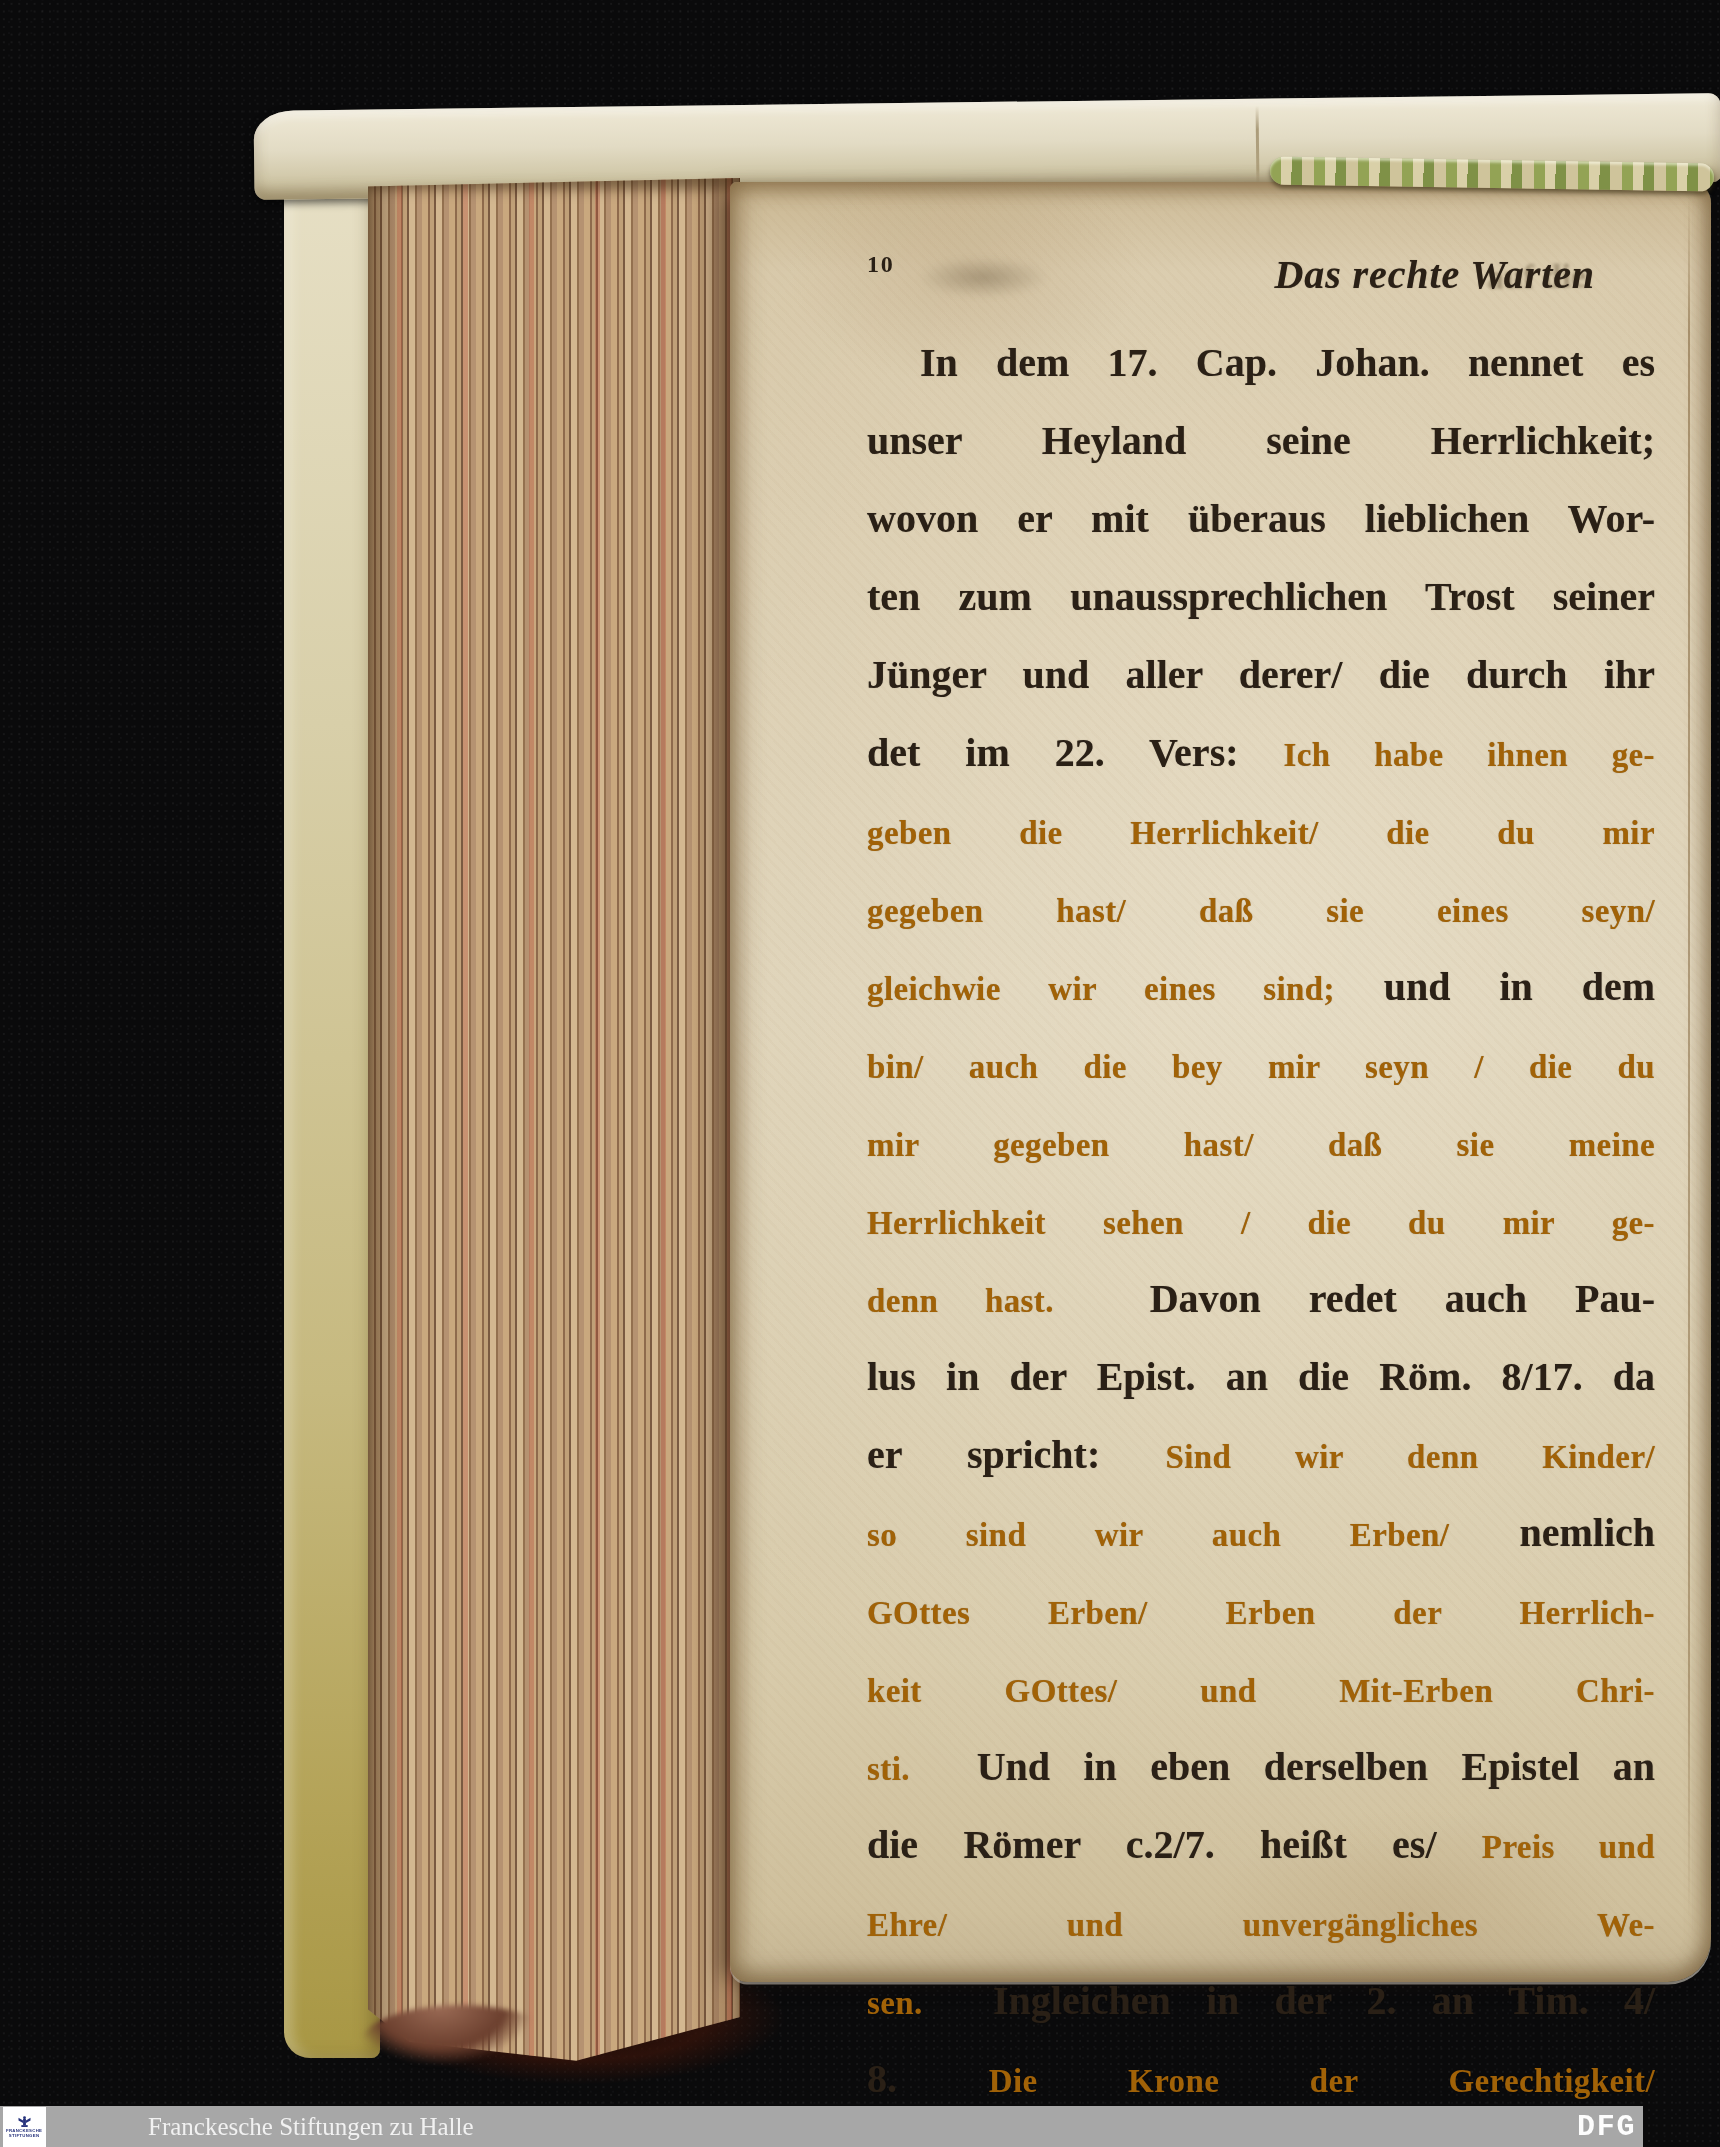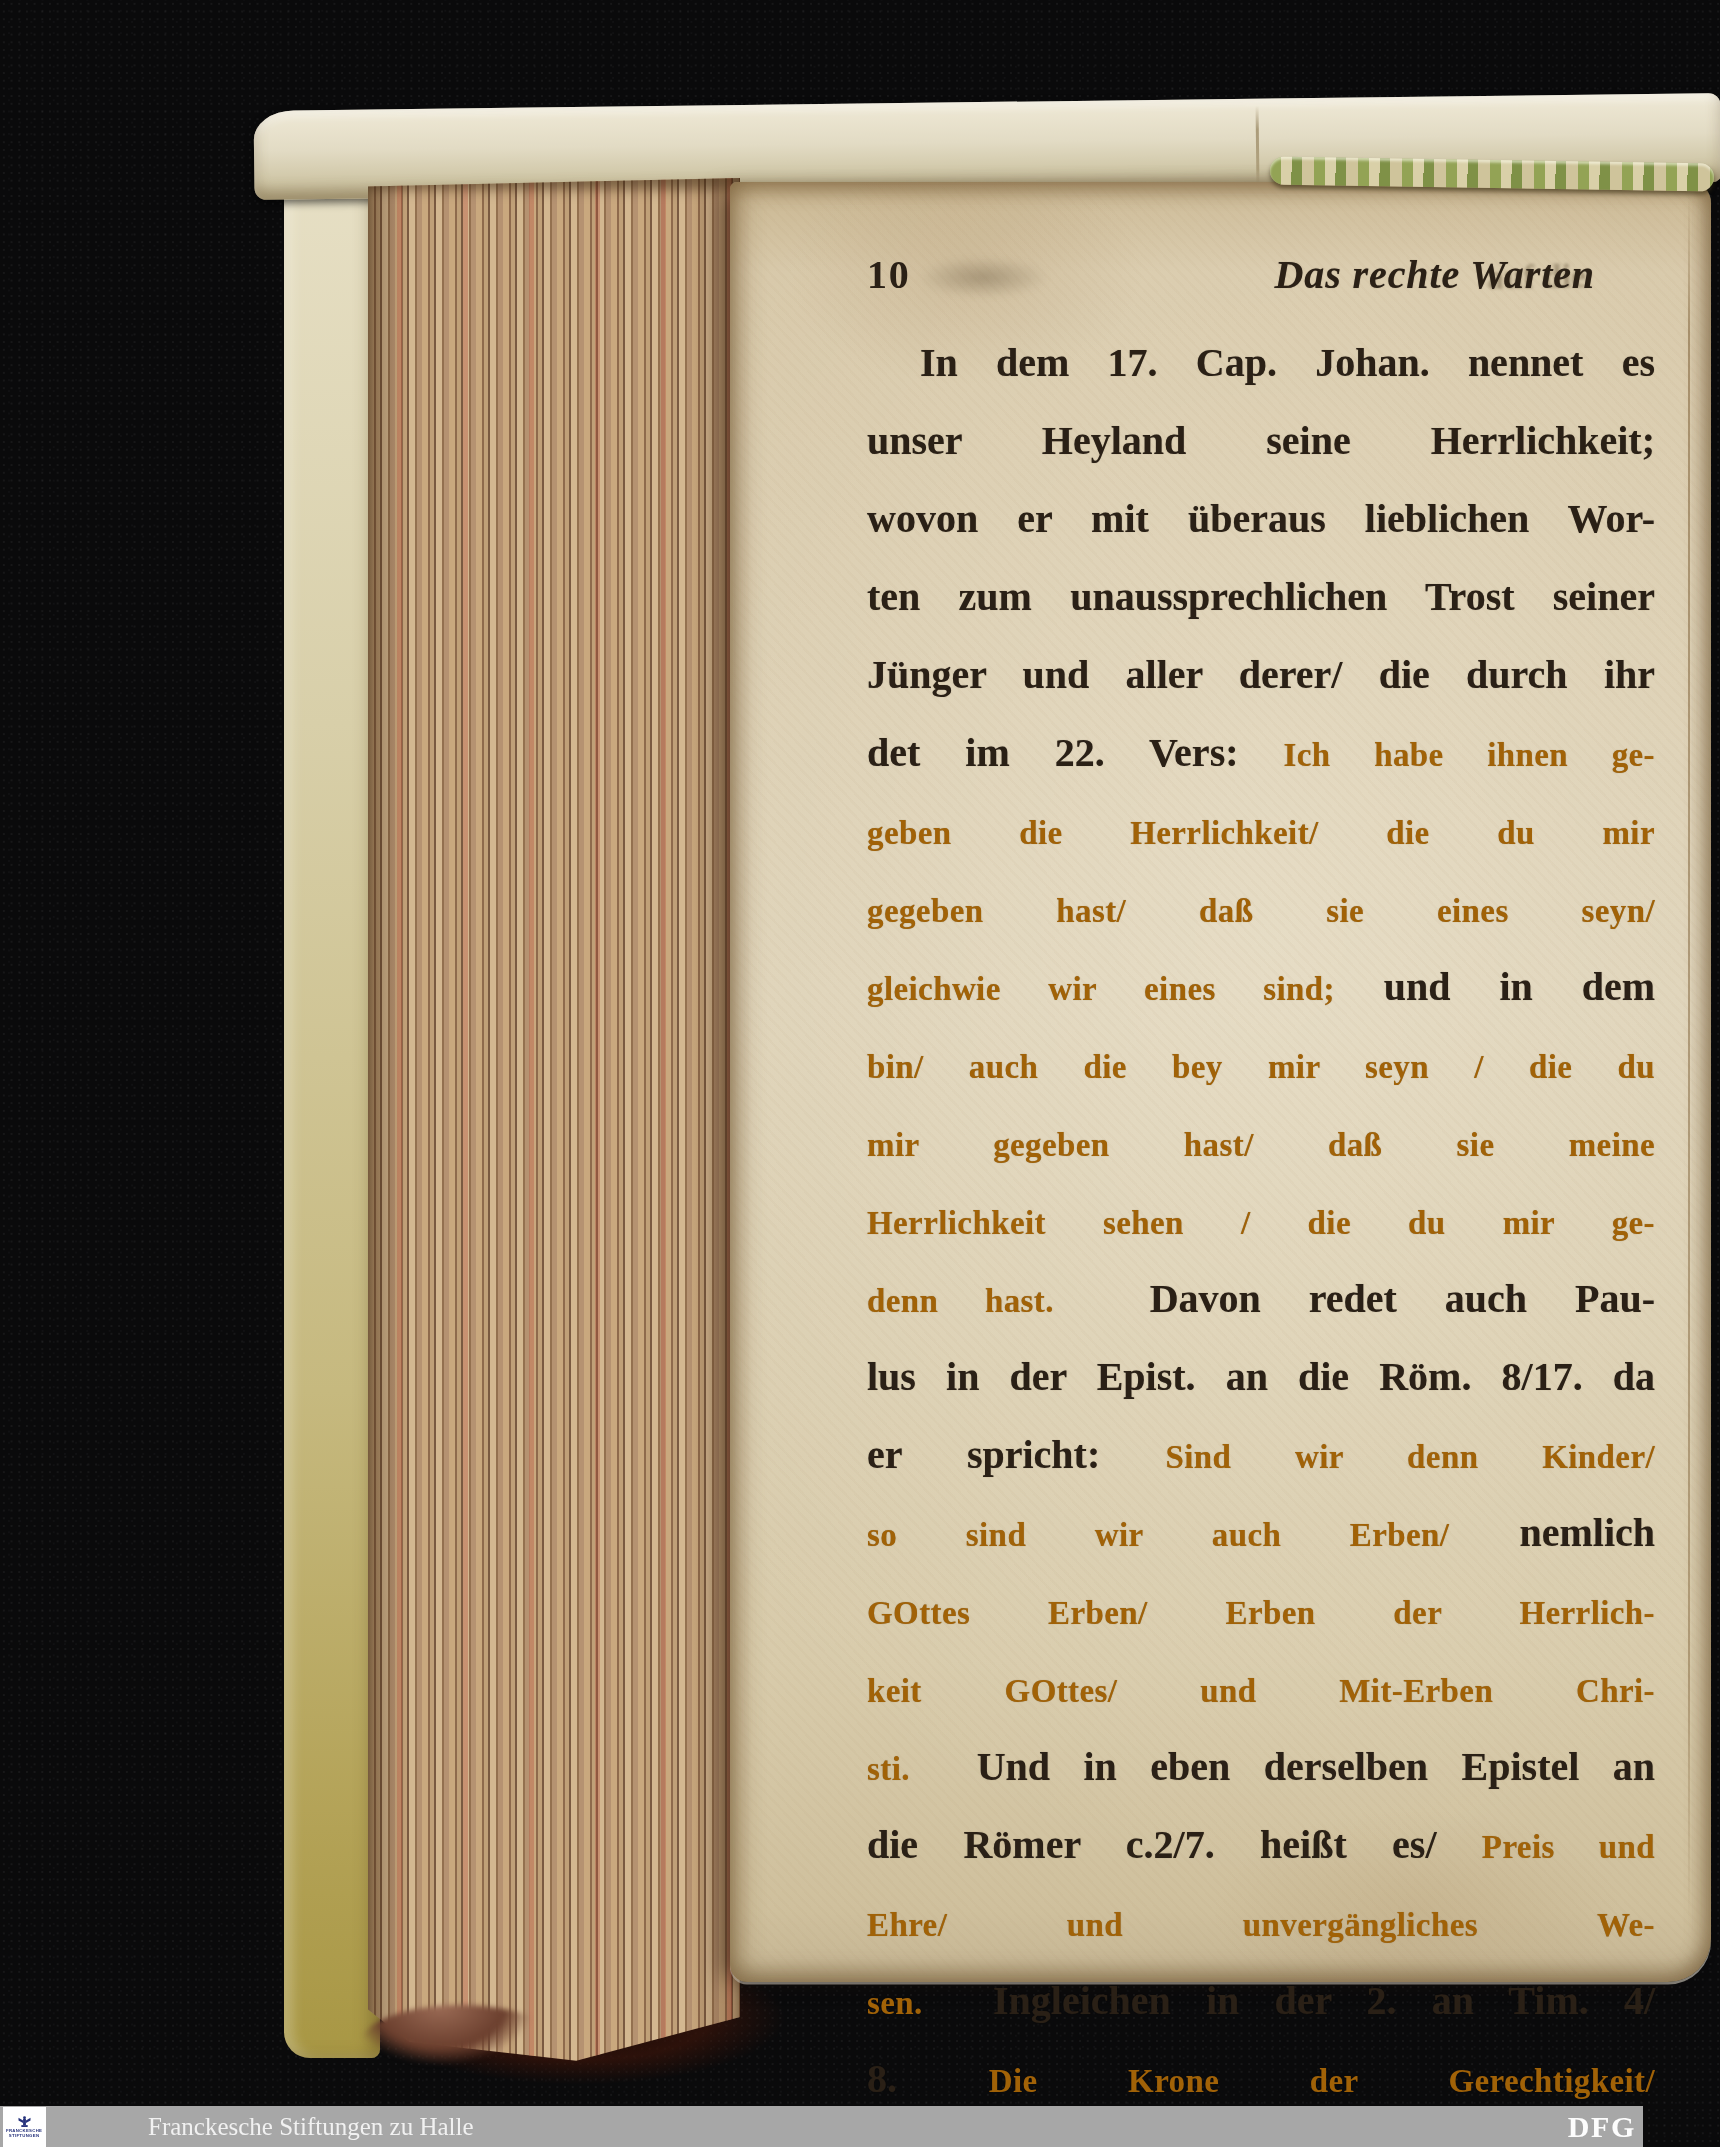--- a/index.html
+++ b/index.html
@@ -54,41 +54,41 @@
       background:repeating-linear-gradient(47deg,rgba(160,130,90,.045) 0 2.6px,transparent 2.6px 7.7px);}
   .crease{position:absolute;right:20.6px;top:12px;width:2.6px;height:96%;
       background:linear-gradient(180deg,transparent,rgba(128,98,58,.55) 8%,rgba(128,98,58,.45) 86%,transparent);}
   .ghost-a{position:absolute;left:757px;top:76px;font-size:34px;font-weight:700;
       color:rgba(112,96,70,.5);filter:blur(1.7px);transform:rotate(-1deg);}
   .ghost-b{position:absolute;left:163px;top:67px;width:181px;height:57px;
       background:radial-gradient(50% 50%,rgba(110,94,68,.42),transparent 72%);filter:blur(3.4px);}
   
   .text-block{position:absolute;left:867px;top:251px;width:788px;z-index:7;color:#2a2016;}
   .pagehead{display:flex;height:67px;align-items:flex-start;font-weight:700;}
-  .pagenum{width:95px;font-size:40px;letter-spacing:1.7px;}
+  .pagenum{width:95px;font-size:24px;letter-spacing:1.7px;}
   .title{flex:1;text-align:right;font-size:40px;letter-spacing:0.9px;padding-right:60px;
          text-shadow:0 0 0.9px rgba(42,32,22,.45);font-style:italic;}
   .line{height:57px;font-size:40px;font-weight:700;white-space:nowrap;
         text-align:justify;text-align-last:justify;
         text-shadow:0 0 0.9px rgba(42,32,22,.4);margin-top:21px;}
   .line span{white-space:normal;}
   .line .em{font-size:33px;letter-spacing:0.4px;color:#a16207;}
   .line.indent{text-indent:53px;}
   .line.catch{text-align-last:right;font-size:38px;}
   
   .footer-bar{position:absolute;left:0;top:2106px;width:1643px;height:41px;background:#a7a7a7;z-index:10;}
   .logo-box{position:absolute;left:2.6px;top:0.9px;width:43px;height:40px;background:#ffffff;
             display:flex;flex-direction:column;align-items:center;justify-content:center;}
   .logo-box svg{width:17px;height:14.6px;}
   .logo-text{font-family:"Liberation Sans",sans-serif;font-size:4.3px;line-height:4.7px;
              color:#26327c;letter-spacing:0.3px;text-align:center;font-weight:700;}
   .inst-label{position:absolute;left:148px;top:0;height:41px;display:flex;align-items:center;
              font-size:25px;color:#f1f1f1;font-family:"Liberation Serif",serif;}
   .dfg{position:absolute;right:6.9px;top:0;height:41px;display:flex;align-items:center;
-       font-family:Liberation Serif, serif;font-weight:700;font-size:30px;
+       font-family:Liberation Mono, monospace;font-weight:700;font-size:30px;
        letter-spacing:1.7px;color:#fdfdfd;}
 </style>
 </head>
 <body>
 
 <div class="stage">
   <div class="noise"></div>
 
   <div class="cover-left"></div>
   <div class="cover-top">

